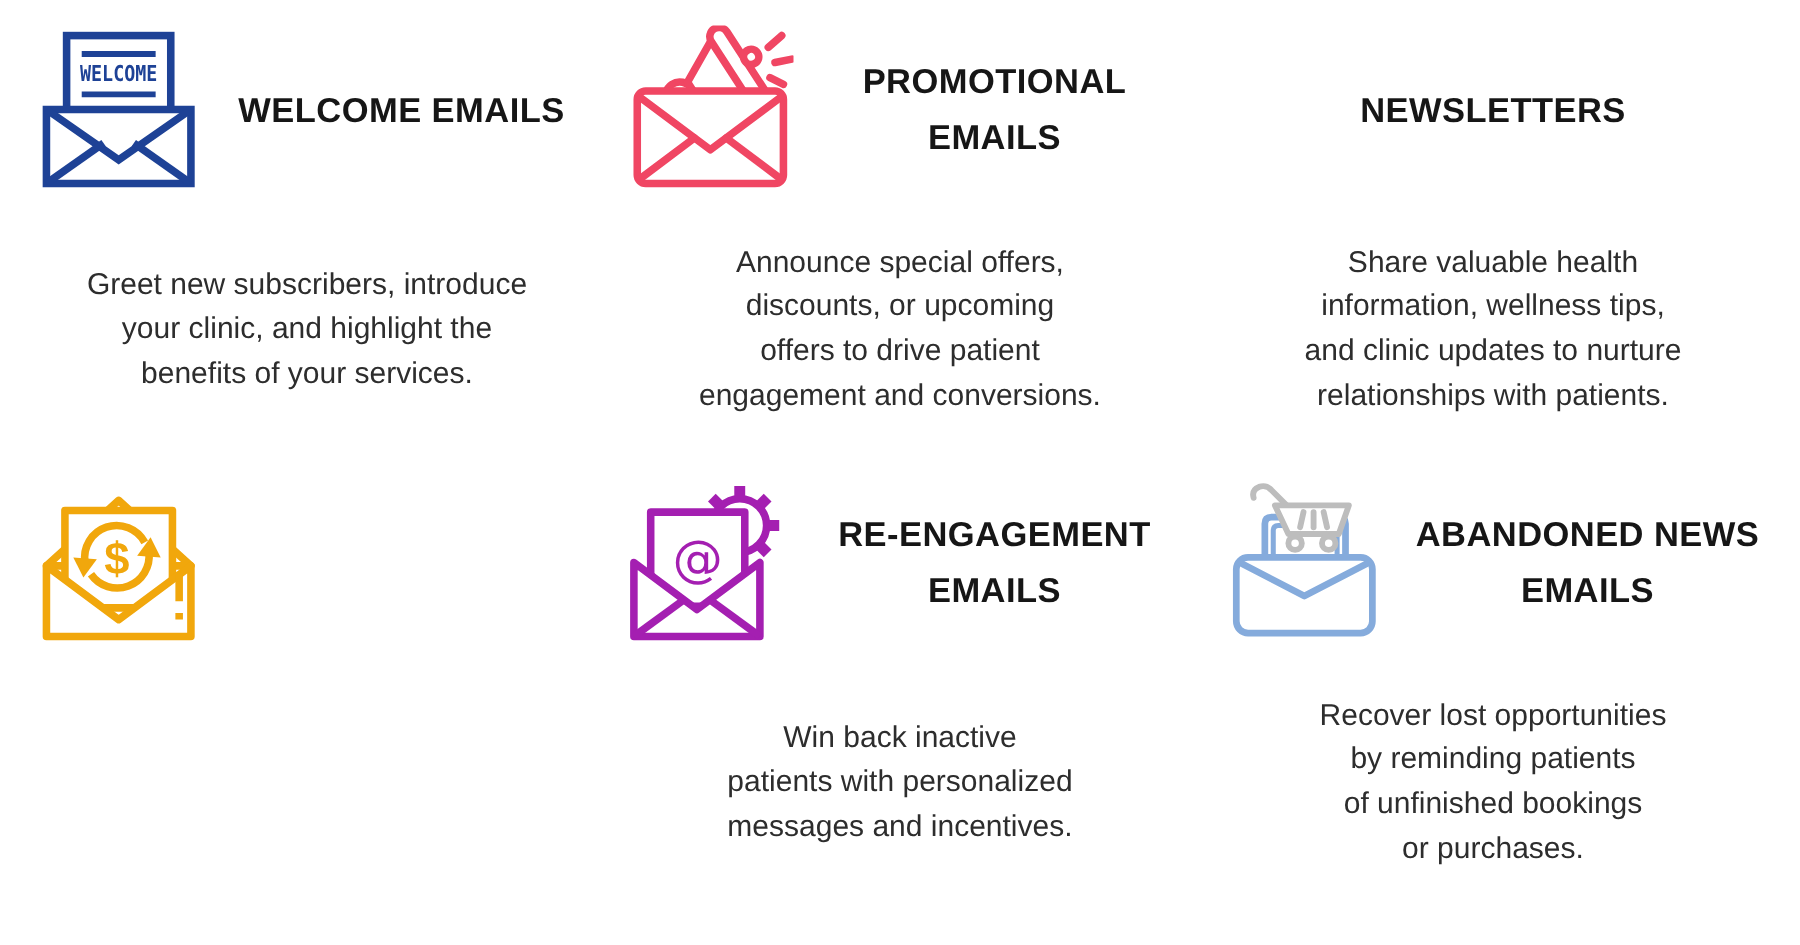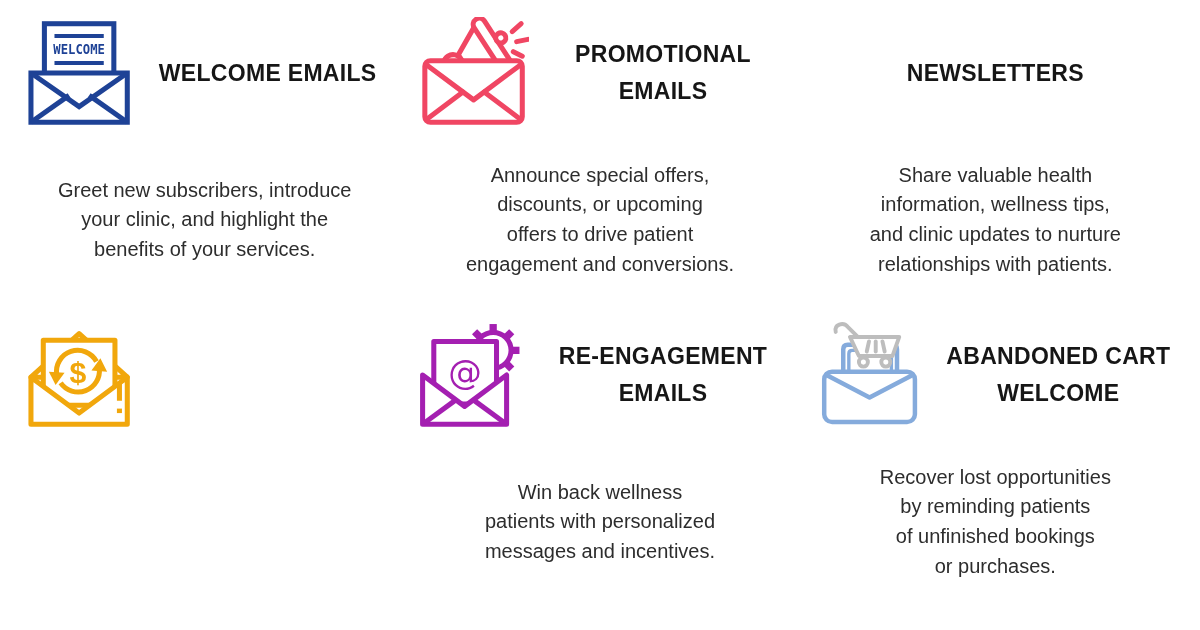--- a/index.html
+++ b/index.html
@@ -163,21 +163,21 @@
           <g fill="none" stroke-width="4.5" stroke-linejoin="round" stroke="#a41fb1">
             <polygon points="5,50 42.5,78 80,50 80,94 5,94" fill="#ffffff"></polygon>
             <line x1="5" y1="94" x2="35" y2="72"></line>
             <line x1="80" y1="94" x2="50" y2="72"></line>
           </g>
         </svg>
       </div>
       <h2 class="card-title">RE-ENGAGEMENT EMAILS</h2>
     </div>
     <div class="card-body">
-      <p class="card-desc">Win back wellness patients with personalized messages and incentives.</p>
+      <p class="card-desc">Win back inactive patients with personalized messages and incentives.</p>
     </div>
   </section>
 
   <section class="card card--abandoned">
     <div class="card-head">
       <div class="icon-wrap">
         <svg viewBox="0 0 100 100" xmlns="http://www.w3.org/2000/svg">
           <g fill="none" stroke-width="4" stroke-linejoin="round" stroke-linecap="round" stroke="#85abdc">
             <path d="M27 60 V27 q0-4 4-4 h40 q4 0 4 4 v33" fill="#ffffff"></path>
             <path d="M32 58 V31 q0-3 3-3 h32 q3 0 3 3 v27" stroke-width="3"></path>
@@ -188,20 +188,20 @@
             <path d="M40 16 L31 7 q-3-3.5-7.5-2 q-4.5 1.8-3.2 6.5"></path>
             <polygon points="33,16 77,16 71,33 41,33" fill="#ffffff"></polygon>
             <line x1="50" y1="20" x2="48" y2="29"></line>
             <line x1="56" y1="20" x2="56" y2="29"></line>
             <line x1="62" y1="20" x2="64" y2="29"></line>
             <circle cx="45" cy="38.5" r="4" fill="#ffffff"></circle>
             <circle cx="65" cy="38.5" r="4" fill="#ffffff"></circle>
           </g>
         </svg>
       </div>
-      <h2 class="card-title">ABANDONED CART WELCOME</h2>
+      <h2 class="card-title">ABANDONED NEWS EMAILS</h2>
     </div>
     <div class="card-body">
       <p class="card-desc">Recover lost opportunities by reminding patients of unfinished bookings or purchases.</p>
     </div>
   </section>
 
 </div>
 
 </body></html>

